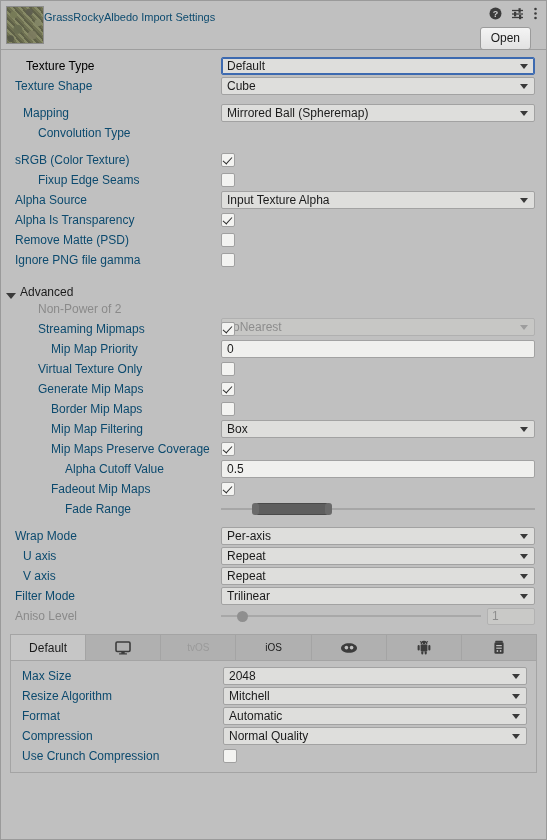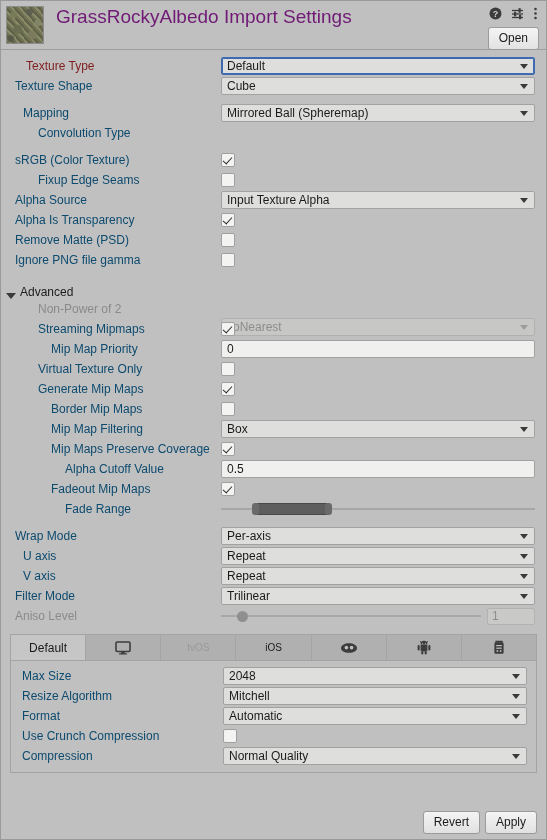--- a/index.html
+++ b/index.html
@@ -39,38 +39,38 @@
       radial-gradient(circle at 86% 44%, rgba(133,136,104,.9) 0 3px, transparent 4px),
       radial-gradient(circle at 30% 62%, rgba(104,108,80,.95) 0 4px, transparent 5px),
       radial-gradient(circle at 70% 78%, rgba(125,124,96,.9) 0 4px, transparent 5px),
       radial-gradient(circle at 10% 88%, rgba(86,88,70,.9) 0 3px, transparent 4px),
       repeating-linear-gradient(48deg, #6f7152 0 2px, #878a66 2px 4px, #5f6148 4px 6px),
       #74775a;
     background-blend-mode: normal;
     image-rendering: pixelated;
   }
   .title {
-    margin-left: 12px;
-    font-size: 19px;
+    margin-left: 0;
+    font-size: 11px;
     line-height: 18px;
     padding-top: 2px;
-    color: #701a75;
+    color: #0c4a6e;
     white-space: nowrap;
   }
   .hdr-icons {
     position: absolute;
     right: 8px; top: 6px;
     display: flex;
     align-items: center;
     gap: 9px;
   }
   .hdr-icons svg { display: block; }
   .open-btn {
     position: absolute;
-    right: 7px; top: 26px;
+    right: 15px; top: 26px;
     background: linear-gradient(#f4f4f4, #e2e2e2);
     border: 1px solid #9b9b9b;
     border-radius: 3px;
     font-size: 12px;
     line-height: 16px;
     padding: 2px 10px 3px;
     color: #1b1b1b;
     cursor: pointer;
   }
   .hdr-rule {
@@ -100,21 +100,21 @@
     line-height: 14px;
     white-space: nowrap;
     overflow: hidden;
     color: #0c4a6e;
   }
   .lbl.ind0 { padding-left: 14px; }
   .lbl.ind1 { padding-left: 22px; }
   .lbl.ind2 { padding-left: 37px; }
   .lbl.ind3 { padding-left: 50px; }
   .lbl.ind4 { padding-left: 64px; }
-  .lbl.blue  { color: #7f1d1d; padding-left: 25px; }
+  .lbl.blue  { color: #000000; padding-left: 25px; }
   .lbl.dis   { color: #8a8a8a; }
 
   .field { flex: 1 1 auto; display: flex; align-items: center; }
 
   
   .dd {
     width: 100%;
     height: 18px;
     background: #dededc;
     border: 1px solid #a2a2a2;
@@ -604,36 +604,32 @@
           <div class="row">
             <div class="lbl">Format</div>
             <div class="field">
               <div class="dd">
                 <span class="txt">Automatic</span>
                 <span class="caret"></span>
               </div>
             </div>
           </div>
           <div class="row">
-            <div class="lbl">Use Crunch Compression</div>
-            <div class="field">
-              <div class="cb"></div>
-            </div>
-          </div>
-          <div class="row">
             <div class="lbl">Compression</div>
             <div class="field">
               <div class="dd">
                 <span class="txt">Normal Quality</span>
                 <span class="caret"></span>
               </div>
             </div>
           </div>
+          <div class="row">
+            <div class="lbl">Use Crunch Compression</div>
+            <div class="field">
+              <div class="cb"></div>
+            </div>
+          </div>
         </div>
     </div>
   </div>
 
-  <div class="footer">
-    <div class="fbtn">Revert</div>
-    <div class="fbtn">Apply</div>
-  </div>
 
 </div>
 
 </body></html>

